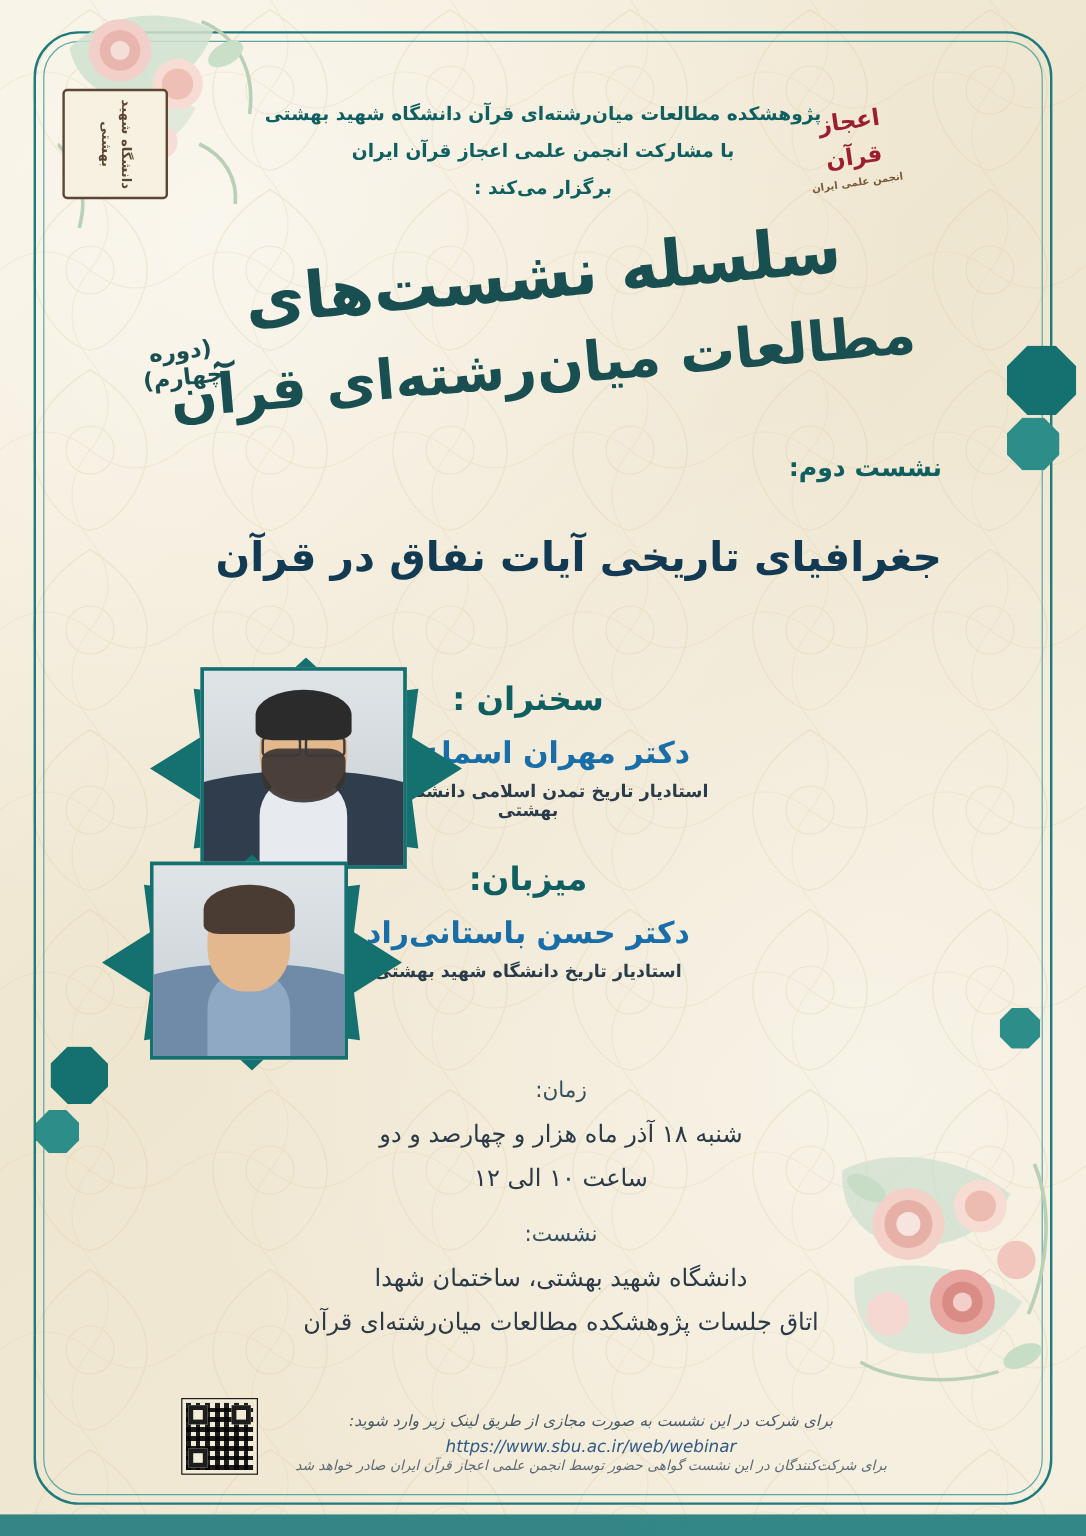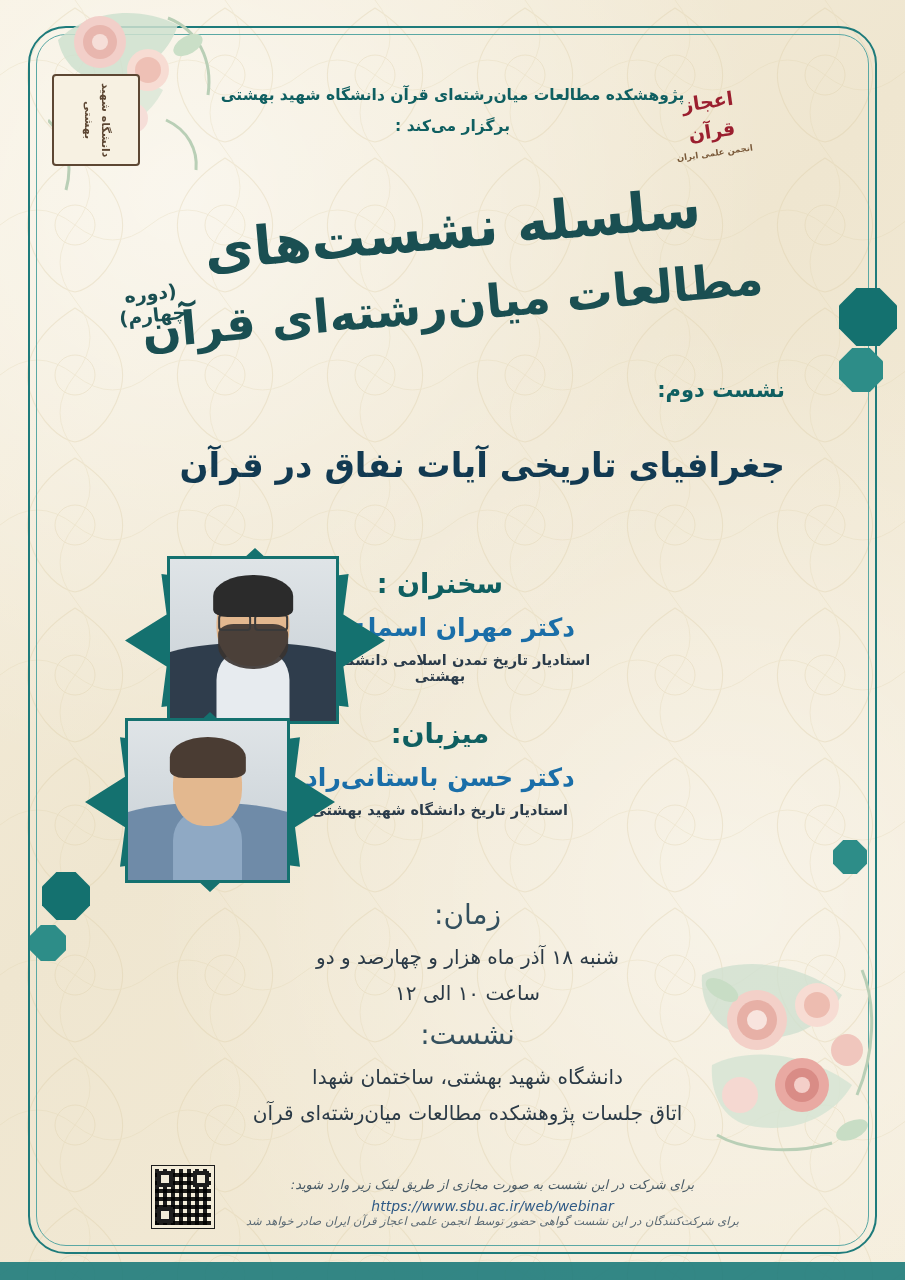--- a/index.html
+++ b/index.html
@@ -225,21 +225,21 @@
   .host .p-body { background: #6f8ba8; }
   .host .p-shirt { background: #8fa9c4; }
   .host .p-hair { background: #4a3c33; }
 
   
   .info-block {
     position: absolute; right: 120px; left: 150px;
     text-align: center; direction: rtl;
     color: #2b3a46;
   }
-  .info-label { font-size: 28px; color: #34505e; margin-bottom: 8px; }
+  .info-label { font-size: 18px; color: #34505e; margin-bottom: 8px; }
   .info-line { font-size: 20px; line-height: 1.8; color: #2b3a46; }
   .time-block { top: 898px; }
   .place-block { top: 1018px; }
 
   
   .footer {
     position: absolute; bottom: 52px; right: 150px; left: 230px;
     text-align: center; direction: rtl; font-style: italic;
   }
   .footer-note { font-size: 13px; color: #4a5b66; }
@@ -332,20 +332,21 @@
       <path d="M180 25 C195 60 192 110 175 150" stroke="#b9cfb6" stroke-width="3" fill="none"></path>
       <path d="M35 190 C60 205 110 210 150 198" stroke="#b9cfb6" stroke-width="3" fill="none"></path>
       <ellipse cx="40" cy="45" rx="18" ry="9" transform="rotate(30 40 45)" fill="#c8ddc5"></ellipse>
       <ellipse cx="170" cy="185" rx="17" ry="9" transform="rotate(-25 170 185)" fill="#c8ddc5"></ellipse>
     </g>
   </svg>
 
   <div class="header">
     <div class="header-text">
       <span class="ln">پژوهشکده مطالعات میان‌رشته‌ای قرآن دانشگاه شهید بهشتی</span>
+      <span class="ln">با مشارکت انجمن علمی اعجاز قرآن ایران</span>
       <span class="ln">برگزار می‌کند :</span>
     </div>
     <div class="logo-sbu">دانشگاه شهید بهشتی</div>
     <div class="logo-ejaz">
       <span class="big">اعجاز قرآن</span>
       <span class="sub">انجمن علمی ایران</span>
     </div>
   </div>
 
   <div class="series-title">

